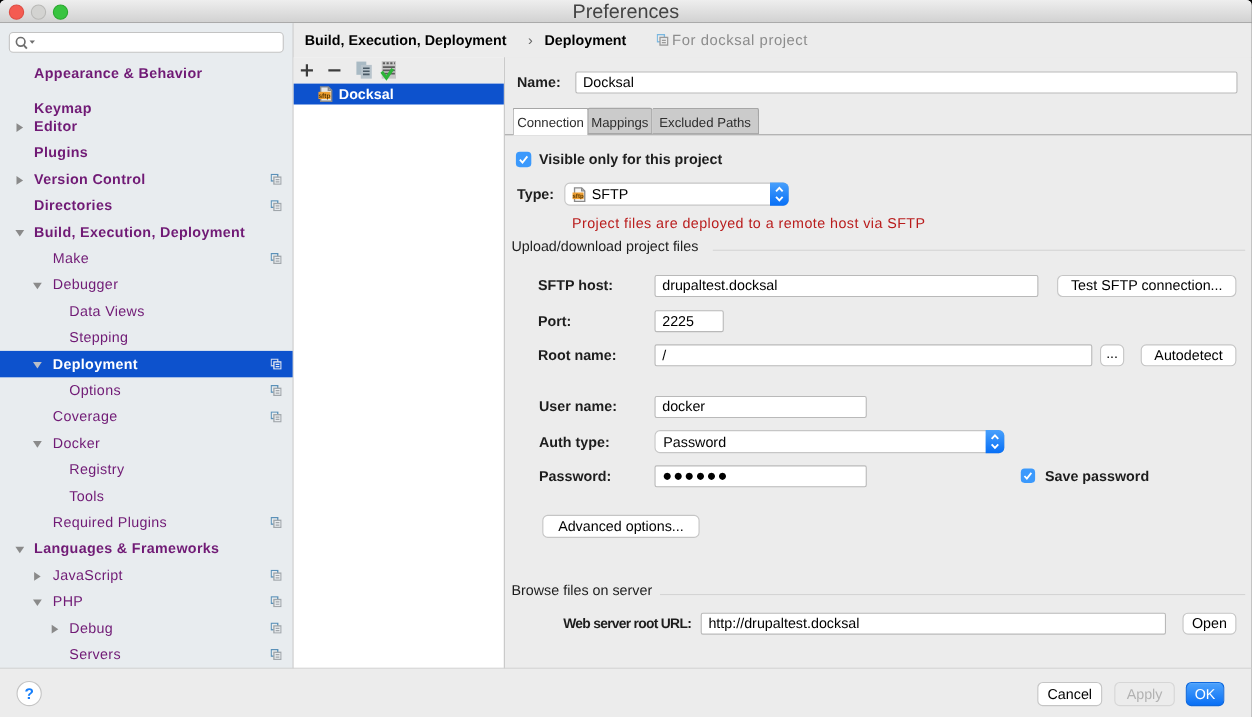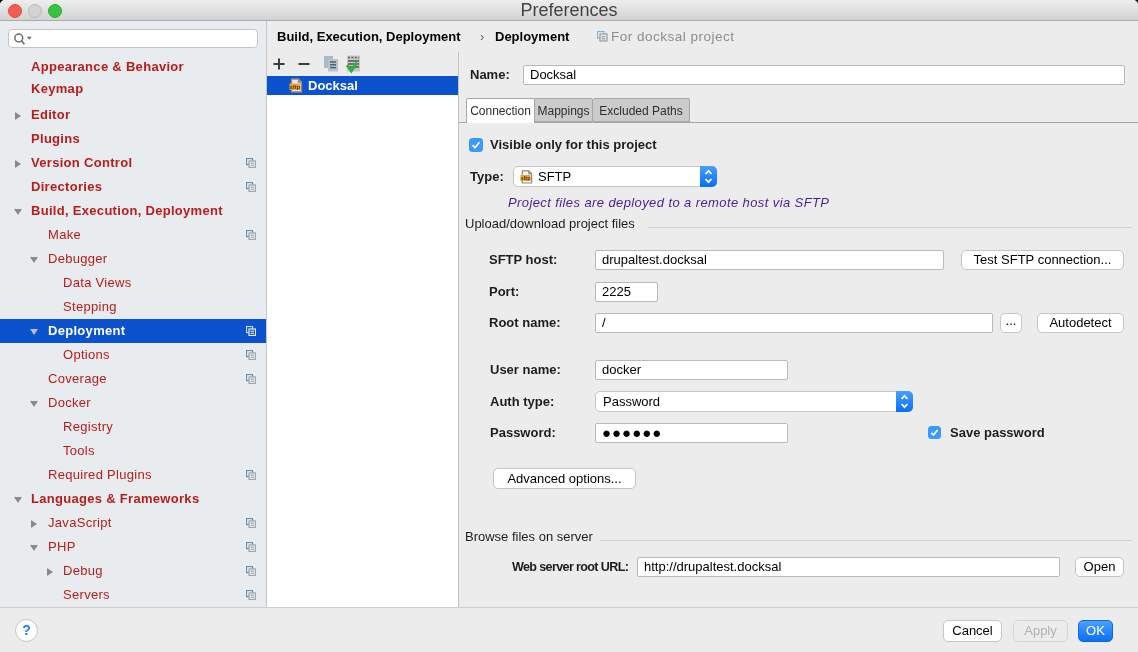--- a/index.html
+++ b/index.html
@@ -11,21 +11,21 @@
   .titlebar{position:absolute;left:0;top:0;width:1138px;height:20px;
     background:linear-gradient(#eeeeee,#d2d2d2);border-bottom:1px solid #aaaaaa;}
   .tl{position:absolute;top:3.5px;width:12px;height:12px;border-radius:50%;}
   .title{position:absolute;top:0;left:0;width:1138px;height:20px;line-height:20px;
     text-align:center;font-size:18px;color:#434343;}
   
   .sidebar{position:absolute;left:0;top:21px;width:266px;height:587px;background:#e8ecef;
     border-right:1px solid #c6c6c6;}
   .search{position:absolute;left:8px;top:8px;width:248px;height:17px;background:#fff;
     border:1px solid #c3c3c3;border-radius:4px;}
-  .row{position:absolute;left:0;width:266px;height:24px;line-height:24px;font-size:13px;color:#b91c1c;letter-spacing:0.3px;}
+  .row{position:absolute;left:0;width:266px;height:24px;line-height:24px;font-size:13px;color:#701a75;letter-spacing:0.3px;}
   .row.sel{background:#0d52cd;color:#fff;}
   .rt{position:absolute;top:0;height:24px;line-height:24px;white-space:nowrap;}
   .b{font-weight:bold;}
   .arr-r{position:absolute;top:8.5px;width:0;height:0;border-left:6.5px solid #8a8a8a;
     border-top:4px solid transparent;border-bottom:4px solid transparent;}
   .arr-d{position:absolute;top:10px;width:0;height:0;border-top:6.5px solid #8a8a8a;
     border-left:4px solid transparent;border-right:4px solid transparent;}
   .shico{position:absolute;top:7px;left:246px;width:10px;height:10px;}
   
   .breadcrumb{position:absolute;left:267px;top:21px;width:871px;height:31px;background:#ececec;
@@ -70,21 +70,21 @@
     <div class="search">
       <svg width="24" height="16" viewBox="0 0 24 16" style="position:absolute;left:3px;top:1.5px;">
         <circle cx="6.8" cy="6" r="3.9" fill="none" stroke="#6e6e6e" stroke-width="1.5"></circle>
         <line x1="9.6" y1="9" x2="12.4" y2="12.2" stroke="#6e6e6e" stroke-width="1.7"></line>
         <path d="M14.8 4.8 l5 0 l-2.5 3 z" fill="#6e6e6e"></path>
       </svg>
     </div>
     <div class="row b" style="top:34px;">
         <span class="rt" style="left:31px;">Appearance &amp; Behavior</span>
       </div>
-    <div class="row b" style="top:56px;padding-left:10px;">
+    <div class="row b" style="top:66px;padding-left:10px;">
         <span class="rt" style="left:31px;">Keymap</span>
       </div>
     <div class="row b" style="top:82px;">
         <i class="arr-r" style="left:15px;"></i>
         <span class="rt" style="left:31px;">Editor</span>
       </div>
     <div class="row b" style="top:106px;">
         <span class="rt" style="left:31px;">Plugins</span>
       </div>
     <div class="row b" style="top:130px;">
@@ -299,21 +299,21 @@
         <text x="5.5" y="9.8" font-size="5.5" font-weight="bold" fill="#5c3a00" text-anchor="middle" font-family="Liberation Sans">sftp</text>
       </svg>
       <span style="position:absolute;left:24px;top:0;height:19px;line-height:19px;font-size:13px;">SFTP</span>
       <div class="stepper" style="left:186px;">
         <svg width="17" height="21" viewBox="0 0 17 21">
           <path d="M5.5 8 l3 -3.2 3 3.2" fill="none" stroke="#fff" stroke-width="1.7"></path>
           <path d="M5.5 13 l3 3.2 3 -3.2" fill="none" stroke="#fff" stroke-width="1.7"></path>
         </svg>
       </div>
     </div>
-    <div style="position:absolute;left:49px;top:141px;height:20px;line-height:20px;color:#4c1d95;letter-spacing:0.4px;font-style:italic;">Project files are deployed to a remote host via SFTP</div>
+    <div style="position:absolute;left:61px;top:141px;height:20px;line-height:20px;color:#b91c1c;letter-spacing:0.4px;">Project files are deployed to a remote host via SFTP</div>
 
     <div class="sep" style="left:6px;top:162px;height:20px;line-height:20px;">Upload/download project files</div>
     <div class="sepline" style="left:189px;top:175px;width:484px;"></div>
 
     <div class="lbl" style="left:30px;top:198px;height:20px;line-height:20px;">SFTP host:</div>
     <div class="inp" style="left:136px;top:198px;width:347px;height:18px;line-height:18px;"><span>drupaltest.docksal</span></div>
     <div class="btn" style="left:502px;top:198px;width:161px;height:18px;line-height:18px;">Test SFTP connection...</div>
 
     <div class="lbl" style="left:30px;top:230px;height:20px;line-height:20px;">Port:</div>
     <div class="inp" style="left:136px;top:230px;width:61px;height:18px;line-height:18px;"><span>2225</span></div>

